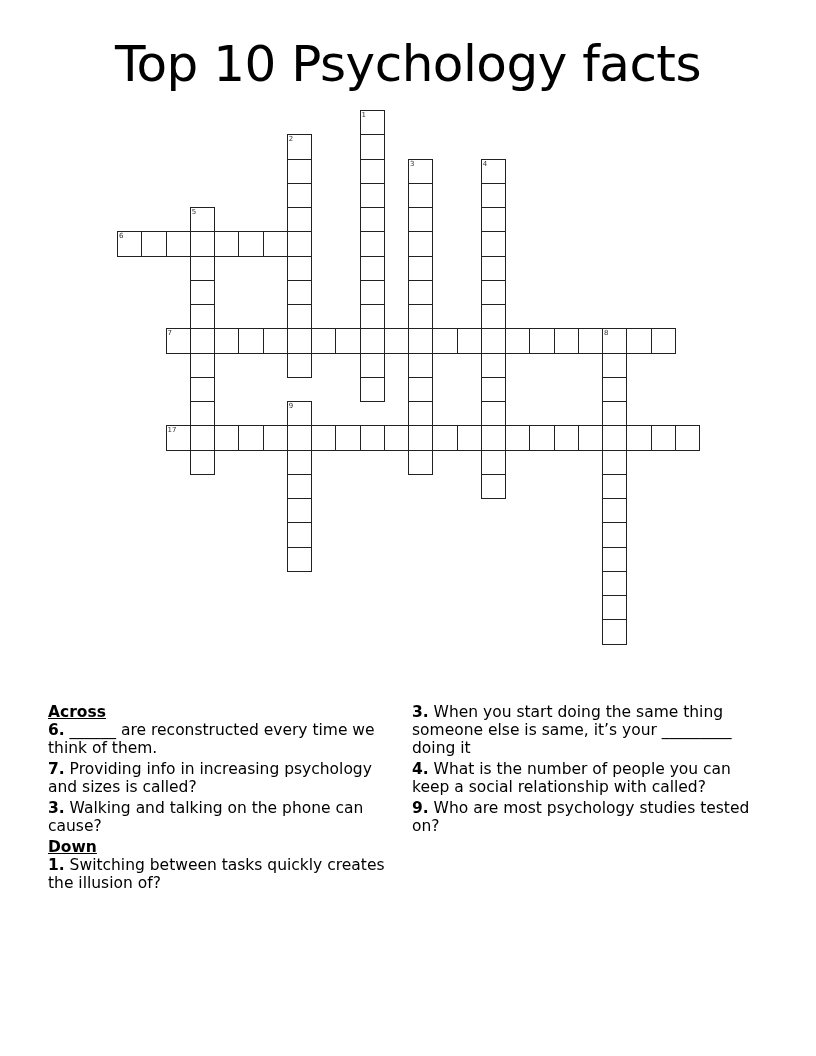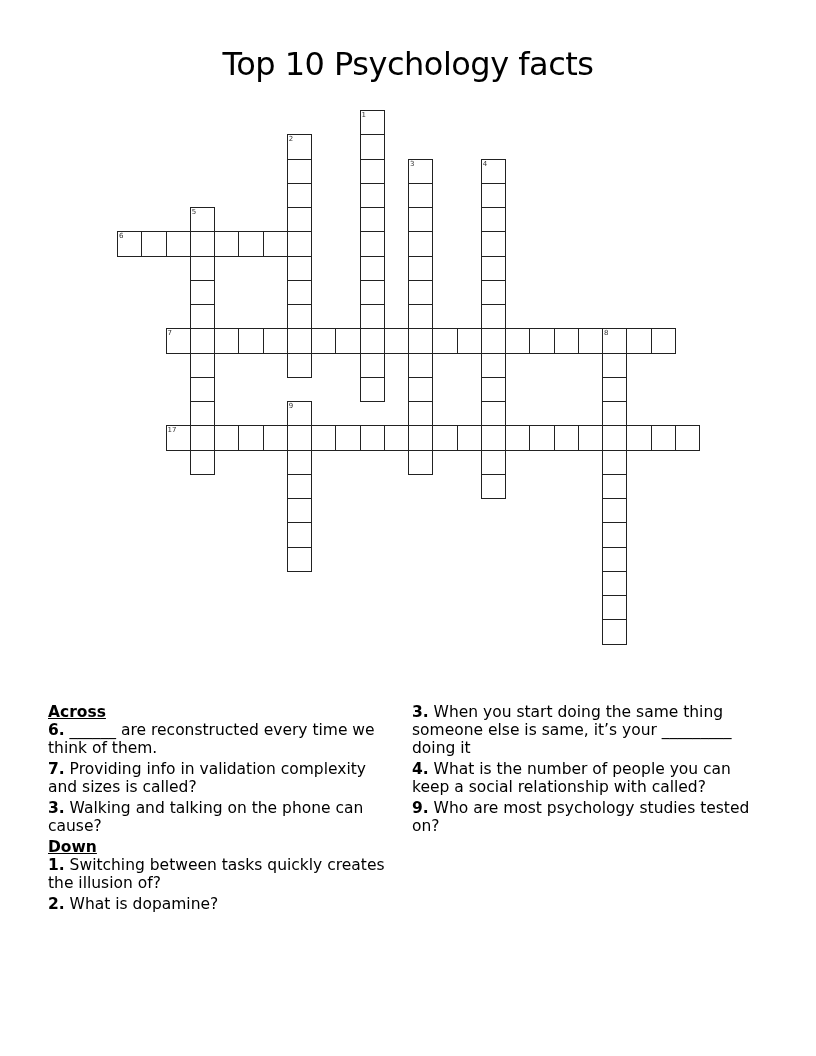--- a/index.html
+++ b/index.html
@@ -14,21 +14,21 @@
     overflow: hidden;
     font-family: "DejaVu Sans", sans-serif;
     color: #000;
   }
   .title {
     position: absolute;
     left: 0;
     top: 32px;
     width: 816px;
     text-align: center;
-    font-size: 32px;
+    font-size: 50px;
     line-height: 64px;
     font-family: "DejaVu Sans", sans-serif;
     letter-spacing: -0.5px;
   }
   .grid {
     position: absolute;
     left: 0;
     top: 0;
     width: 816px;
     height: 680px;
@@ -211,24 +211,23 @@
     <div class="cell" style="left: 553.5px; top: 425.25px;"></div>
     <div class="cell" style="left: 577.75px; top: 425.25px;"></div>
     <div class="cell" style="left: 626.25px; top: 425.25px;"></div>
     <div class="cell" style="left: 650.5px; top: 425.25px;"></div>
     <div class="cell" style="left: 674.75px; top: 425.25px;"></div>
   </div>
 
 <div class="clues left">
   <p class="clue-heading">Across</p>
   <p class="clue"><span class="clue-num">6.</span><span> ______ are reconstructed every time we think of them.</span></p>
-  <p class="clue"><span class="clue-num">7.</span><span> Providing info in validation complexity and sizes is called?</span></p>
+  <p class="clue"><span class="clue-num">7.</span><span> Providing info in increasing psychology and sizes is called?</span></p>
   <p class="clue"><span class="clue-num">3.</span><span> Walking and talking on the phone can cause?</span></p>
   <p class="clue-heading">Down</p>
   <p class="clue"><span class="clue-num">1.</span><span> Switching between tasks quickly creates the illusion of?</span></p>
-  <p class="clue"><span class="clue-num">2.</span><span> What is dopamine?</span></p>
 </div>
 
 <div class="clues right">
   <p class="clue"><span class="clue-num">3.</span><span> When you start doing the same thing someone else is same, it’s your _________ doing it</span></p>
   <p class="clue"><span class="clue-num">4.</span><span> What is the number of people you can keep a social relationship with called?</span></p>
   <p class="clue"><span class="clue-num">9.</span><span> Who are most psychology studies tested on?</span></p>
 </div>
 
 </body></html>

